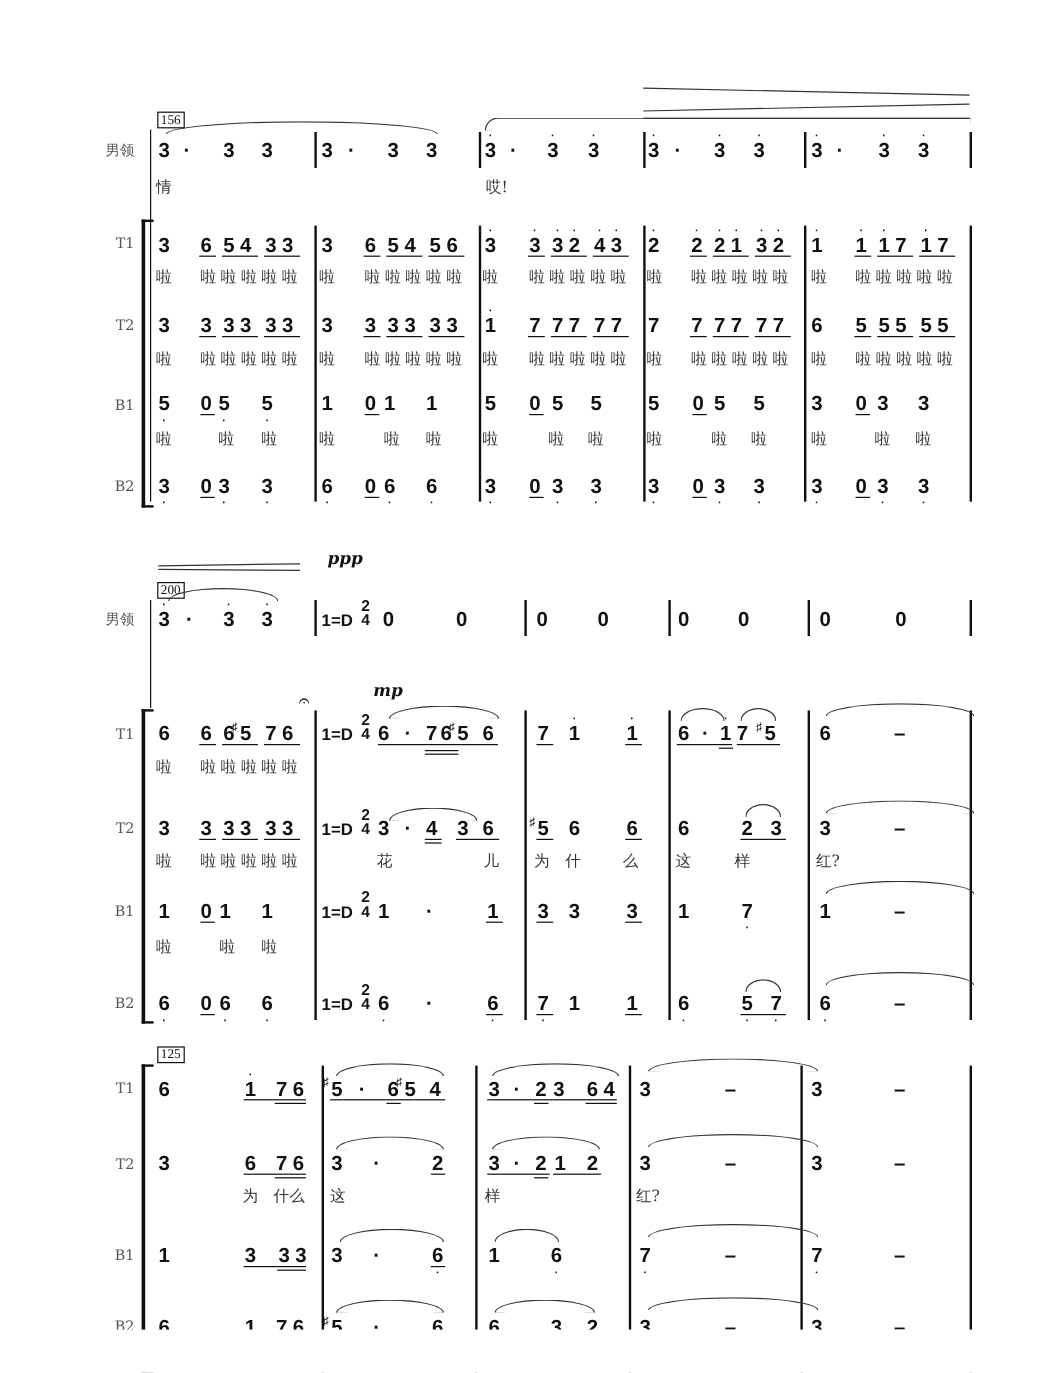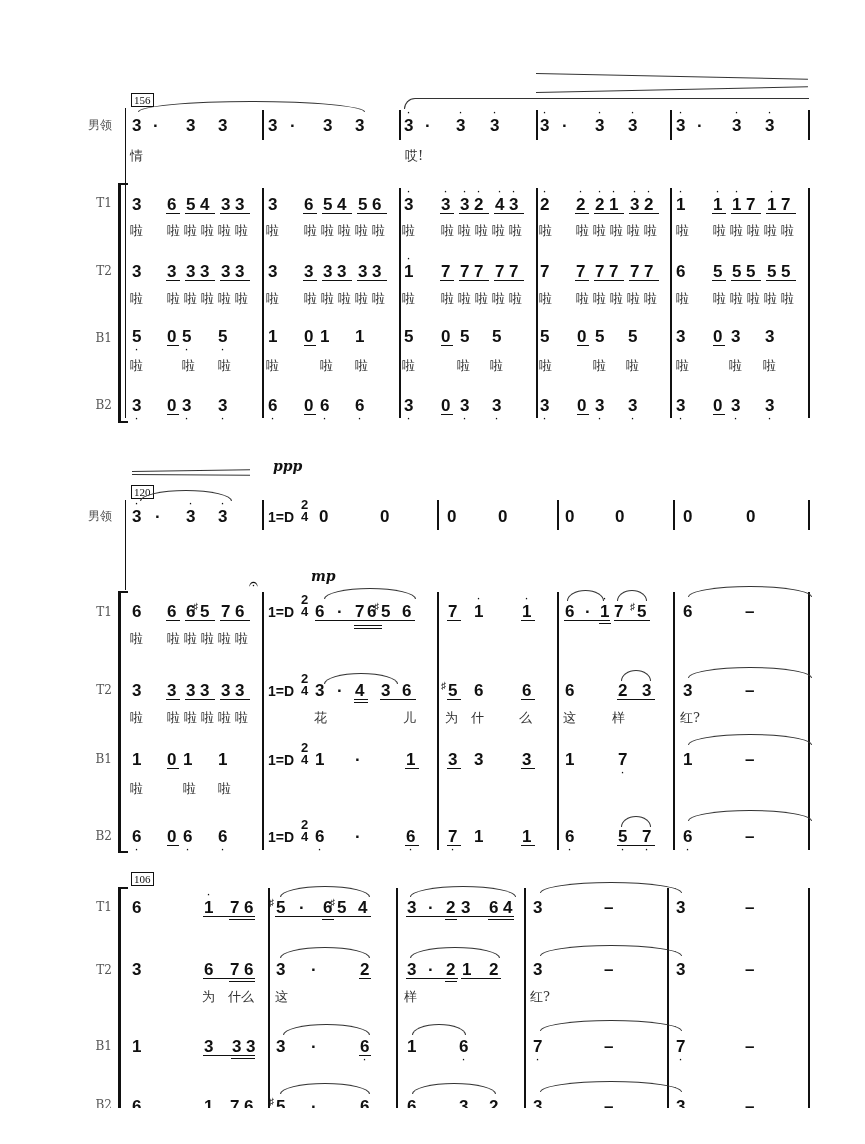--- a/index.html
+++ b/index.html
@@ -287,21 +287,21 @@
     <div class="note" style="left: 731px; top: 396px;"><span>3</span><span class="lo">·</span></div>
     <div class="note" style="left: 765px; top: 396px;"><span>3</span><span class="lo">·</span></div>
     <div class="u1" style="left: 167px; top: 414px; width: 12px;"></div>
     <div class="u1" style="left: 304px; top: 414px; width: 12px;"></div>
     <div class="u1" style="left: 441px; top: 414px; width: 12px;"></div>
     <div class="u1" style="left: 577px; top: 414px; width: 12px;"></div>
     <div class="u1" style="left: 713px; top: 414px; width: 12px;"></div>
     <div class="hairline" style="left: 132px; top: 471px; width: 118px; transform: rotate(-0.8deg);"></div>
     <div class="hairline" style="left: 132px; top: 474px; width: 118px; transform: rotate(0.4deg);"></div>
     <div class="dyn" style="left: 273px; top: 458px;">ppp</div>
-    <div class="mnum" style="left: 131px; top: 485px;">120</div>
+    <div class="mnum" style="left: 131px; top: 485px;">200</div>
     <div class="sysline" style="left: 125px; top: 500px; height: 90px;"></div>
     <div class="label" style="left: 72px; top: 508px;">男领</div>
     <div class="slur" style="left: 140px; top: 490px; width: 90px;"></div>
     <div class="note" style="left: 132px; top: 507px;"><span>3</span><span class="hi">·</span></div>
     <div class="note" style="left: 155px; top: 507px;">·</div>
     <div class="note" style="left: 186px; top: 507px;"><span>3</span><span class="hi">·</span></div>
     <div class="note" style="left: 218px; top: 507px;"><span>3</span><span class="hi">·</span></div>
     <div class="key" style="left: 268px; top: 507px;">1=D</div>
     <div class="ts" style="left: 301px; top: 499px;">
       <div>2</div>
@@ -477,21 +477,21 @@
     <div class="u1" style="left: 447px; top: 845px; width: 14px;"></div>
     <div class="u1" style="left: 521px; top: 845px; width: 14px;"></div>
     <div class="note" style="left: 565px; top: 827px;"><span>6</span><span class="lo">·</span></div>
     <div class="note" style="left: 618px; top: 827px;"><span>5</span><span class="lo">·</span></div>
     <div class="note" style="left: 642px; top: 827px;"><span>7</span><span class="lo">·</span></div>
     <div class="slur" style="left: 621px; top: 816px; width: 28px;"></div>
     <div class="u1" style="left: 617px; top: 845px; width: 38px;"></div>
     <div class="note" style="left: 683px; top: 827px;"><span>6</span><span class="lo">·</span></div>
     <div class="note" style="left: 745px; top: 827px;">–</div>
     <div class="slur" style="left: 688px; top: 810px; width: 122px;"></div>
-    <div class="mnum" style="left: 131px; top: 872px;">106</div>
+    <div class="mnum" style="left: 131px; top: 872px;">125</div>
     <div class="bracket" style="left: 118px; top: 887px; height: 257px;"></div>
     <div class="barline" style="left: 268px; top: 888px; height: 256px;"></div>
     <div class="barline" style="left: 396px; top: 888px; height: 256px;"></div>
     <div class="barline" style="left: 524px; top: 888px; height: 256px;"></div>
     <div class="barline" style="left: 667px; top: 888px; height: 256px;"></div>
     <div class="barline" style="left: 808px; top: 888px; height: 256px;"></div>
     <div class="label" style="left: 72px; top: 900px;">T1</div>
     <div class="note" style="left: 132px; top: 898px;"><span>6</span></div>
     <div class="note" style="left: 204px; top: 898px;"><span>1</span><span class="hi">·</span></div>
     <div class="note" style="left: 230px; top: 898px;"><span>7</span></div>

